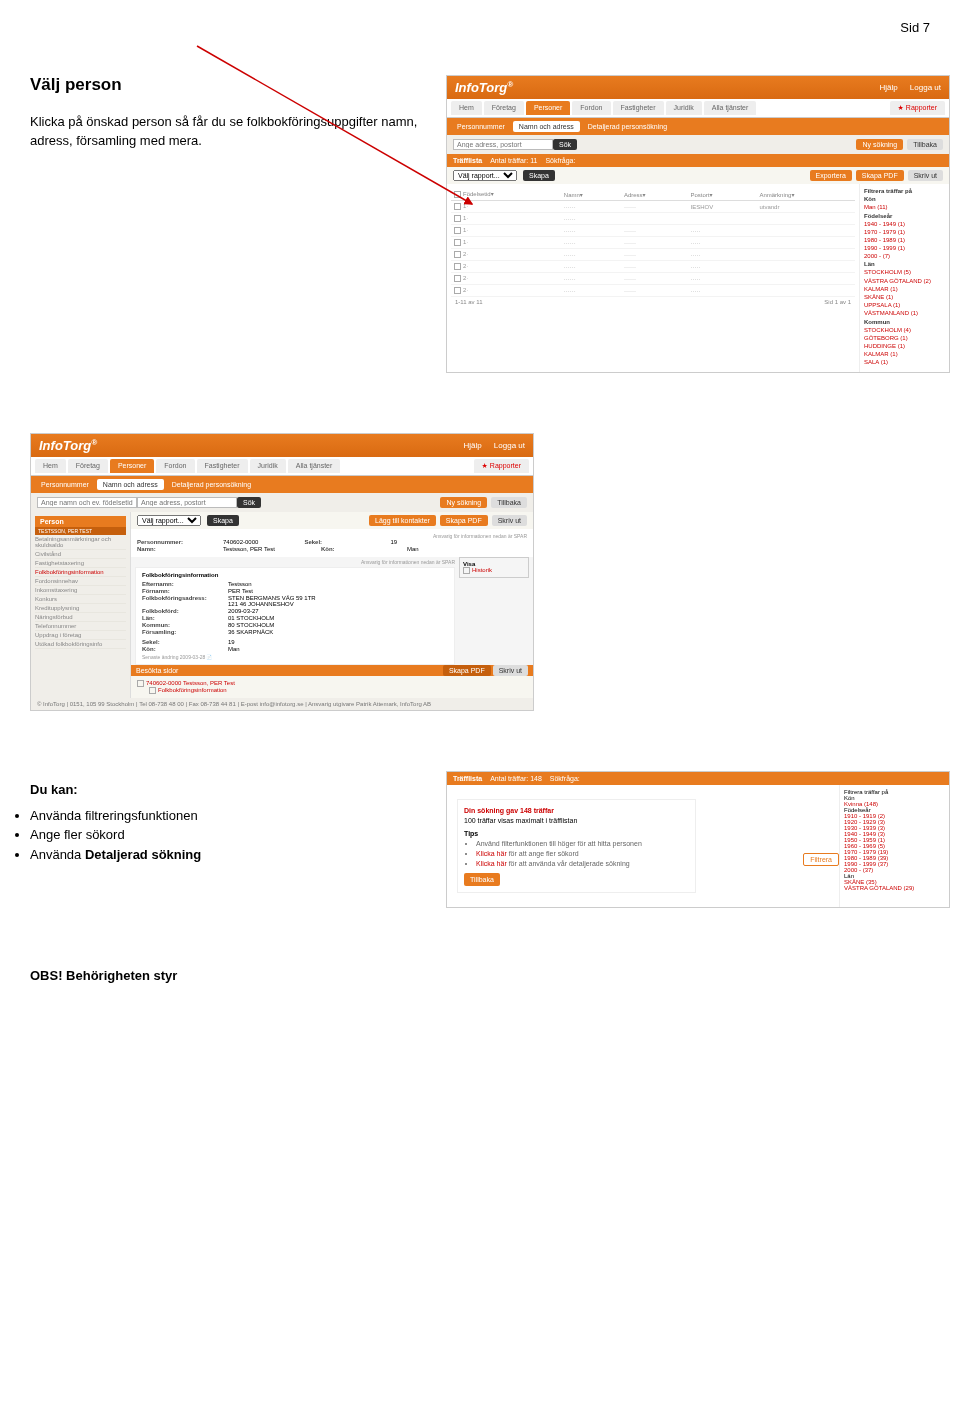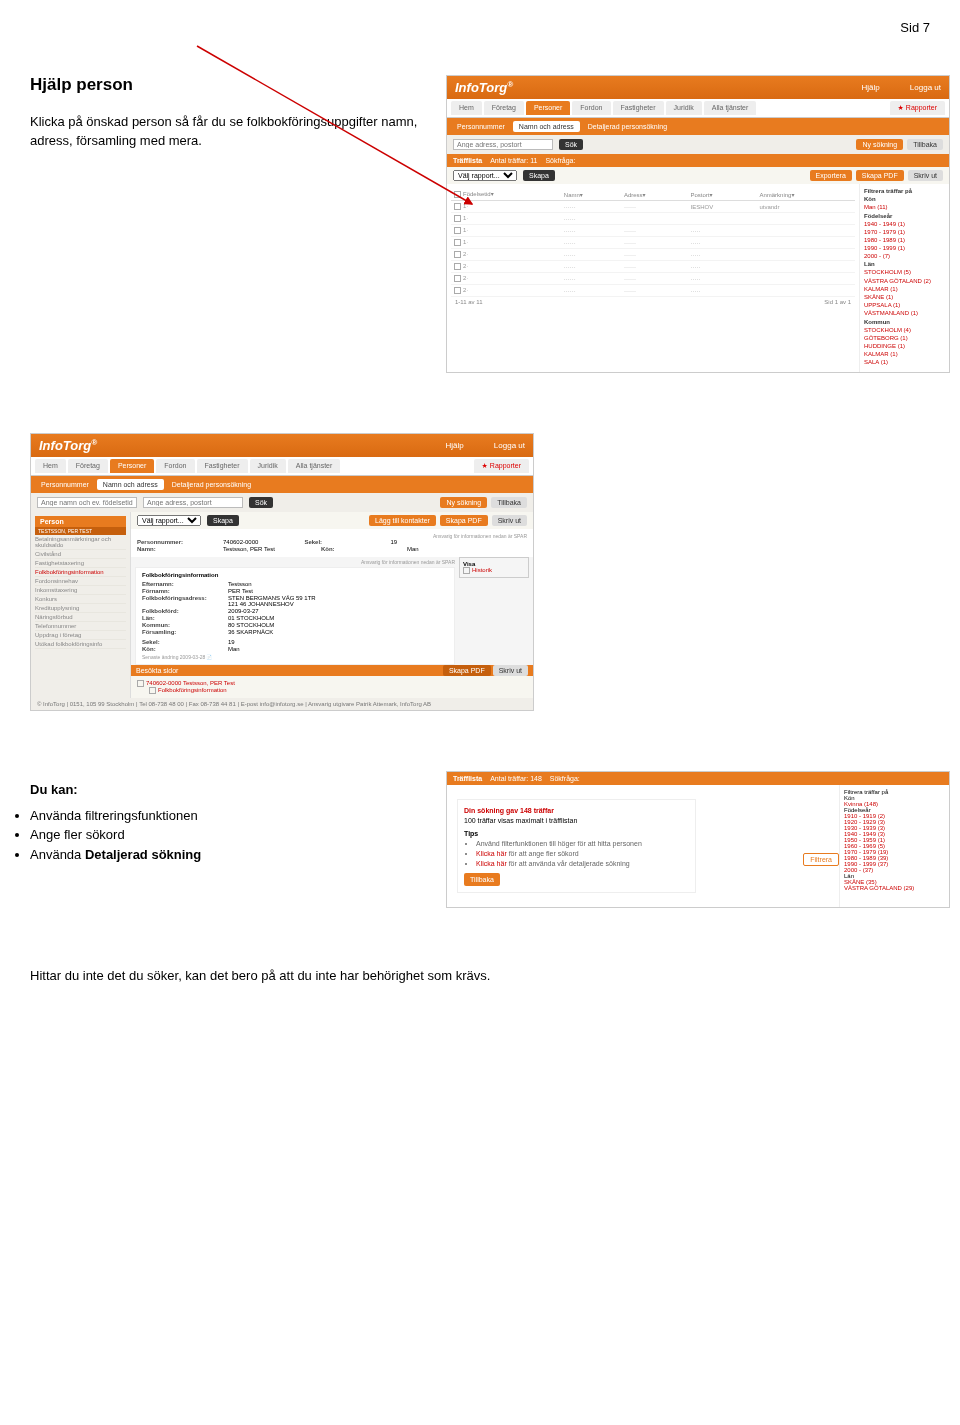--- a/index.html
+++ b/index.html
@@ -13,30 +13,30 @@
   .text-col ul { list-style: disc; font-size: 13px; line-height: 1.5; }
   .bold { font-weight: bold; }
   .footer-note { margin-top: 20px; font-size: 13px; }
   .footer-note .bold { display: inline; }
 
   
   .shot { display: flex; flex-direction: column; font-size: 8px; }
   .hdr { background: linear-gradient(#e87b1f,#d96a12); color: #fff; padding: 4px 8px; display: flex; justify-content: space-between; align-items: center; }
   .logo { font-style: italic; font-weight: bold; font-size: 13px; }
   .logo sup { font-size: 8px; }
-  .hdr-links span { margin-left: 28px; font-size: 8px; }
+  .hdr-links span { margin-left: 10px; font-size: 8px; }
   .tabs { background: #fff; display: flex; gap: 2px; padding: 2px 4px; border-bottom: 1px solid #ccc; }
   .tab { padding: 3px 8px; background: #eee; font-size: 7px; color: #666; border-radius: 2px 2px 0 0; cursor: pointer; }
   .tab.active { background: #e87b1f; color: #fff; }
   .tab.last { margin-left: auto; background: #eee; color: #d00; }
   .star { color: #d00; margin-right: 2px; }
   .subtabs { background: #e87b1f; display: flex; gap: 2px; padding: 3px 4px; }
   .subtab { padding: 2px 6px; font-size: 7px; color: #fff; border-radius: 2px; }
   .subtab.active { background: #fff; color: #333; }
-  .searchbar { background: #f0eee9; padding: 4px 6px; display: flex; gap: 6px; align-items: center; font-size: 7px; }
+  .searchbar { background: #f0eee9; padding: 4px 6px; display: flex; gap: 0; align-items: center; font-size: 7px; }
   .searchbar input { font-size: 7px; padding: 1px 3px; border: 1px solid #bbb; width: 100px; }
   .btn-dark { background: #333; color: #fff; padding: 2px 6px; border-radius: 2px; font-size: 7px; display: inline-block; }
   .btn-orange { background: #e87b1f; color: #fff; padding: 2px 6px; border-radius: 2px; font-size: 7px; margin-left: auto; }
   .btn-grey { background: #ddd; color: #333; padding: 2px 6px; border-radius: 2px; font-size: 7px; }
   .band { background: #e87b1f; color: #fff; padding: 3px 6px; font-size: 7px; display: flex; gap: 8px; }
   .reportrow { background: #f7f6f0; padding: 3px 6px; display: flex; align-items: center; gap: 6px; font-size: 7px; justify-content: center; }
   .reportrow select { font-size: 7px; }
   .body-area { display: flex; background: #fff; }
   .body-area.no-side { flex-direction: row; }
   .main { flex: 1; padding: 4px; }
@@ -78,21 +78,21 @@
 
   .spacer-right { margin-left: auto; display: flex; gap: 4px; }
 </style>
 </head>
 <body>
 
 <div class="page-number">Sid 7</div>
 
 <div class="section">
   <div class="text-col">
-    <h2>Hjälp person</h2>
+    <h2>Välj person</h2>
     <p>Klicka på önskad person så får du se folkbokföringsuppgifter namn, adress, församling med mera.</p>
   </div>
   <div class="img-col shot arrow-wrap">
     <svg class="arrow-svg">
       <defs>
           <marker id="ah" markerWidth="6" markerHeight="6" refX="5" refY="3" orient="auto">
             <path d="M0,0 L6,3 L0,6 Z" fill="#c00"></path>
           </marker>
         </defs>
       <line x1="10" y1="10" x2="285" y2="168" class="redline" marker-end="url(#ah)"></line>
@@ -437,14 +437,14 @@
         <div class="sitem" style="color:#c00;">2000 - (37)</div>
         <div class="shead">Län</div>
         <div class="sitem" style="color:#c00;">SKÅNE (35)</div>
         <div class="sitem" style="color:#c00;">VÄSTRA GÖTALAND (29)</div>
       </div>
     </div>
   </div>
 </div>
 
 <div class="footer-note">
-  <p>Hittar du inte det du söker, kan det bero på att du inte har behörighet som krävs.</p>
+  <p><span class="bold">OBS! Behörigheten styr</span></p>
 </div>
 
 </body></html>

